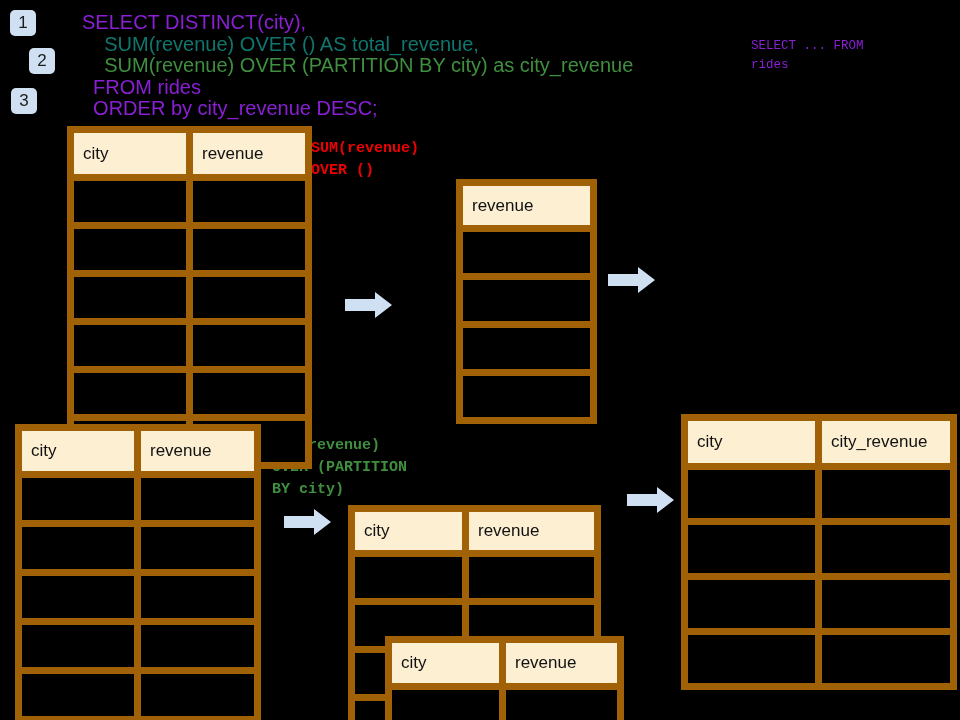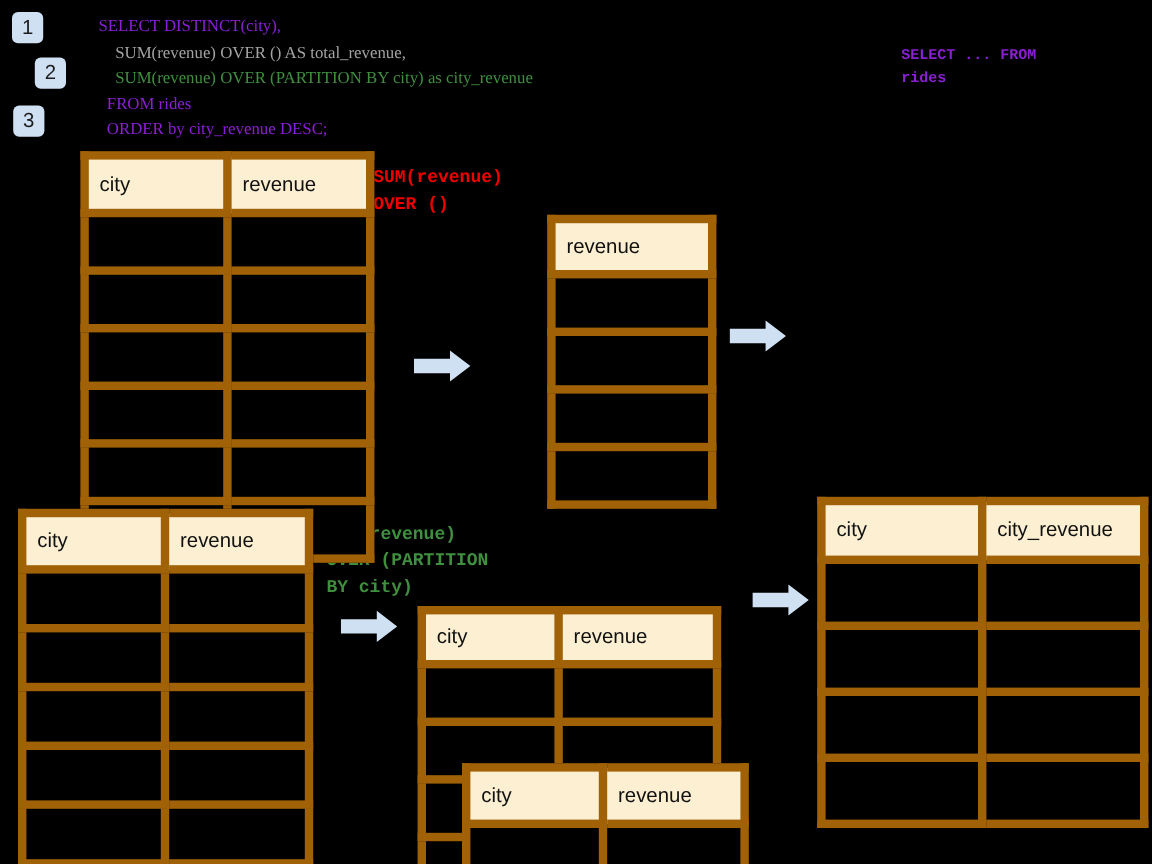--- a/index.html
+++ b/index.html
@@ -27,39 +27,39 @@
     font-size: 17px;
     line-height: 26px;
     text-align: center;
     width: 26px;
     height: 26px;
   }
 
   
   .sql {
     position: absolute;
-    font-family: Liberation Serif, serif;
-    font-size: 14px;
+    font-family: Liberation Sans, sans-serif;
+    font-size: 20px;
     line-height: 21.5px;
     white-space: pre;
     letter-spacing: 0px;
   }
   .sql-line { white-space: pre; }
   .c-purple { color: #8a1fd6; }
-  .c-red    { color: #a3a3a3; }
+  .c-red    { color: #0f766e; }
   .c-green  { color: #3f8f3f; }
 
   .note-right {
     position: absolute;
     font-family: "Liberation Mono", monospace;
     font-size: 12.5px;
     line-height: 19px;
     color: #8a1fd6;
     white-space: pre;
-    font-weight: bold;
+    font-weight: normal;
   }
 
   
   .annot {
     position: absolute;
     font-family: "Liberation Mono", monospace;
     font-size: 15px;
     line-height: 22px;
     white-space: pre;
     font-weight: bold;

